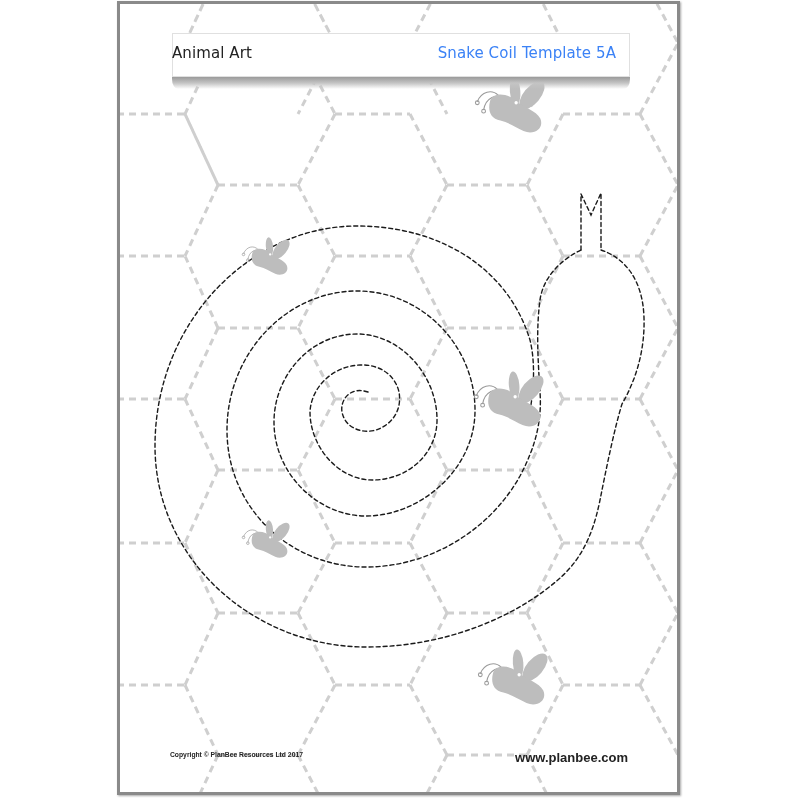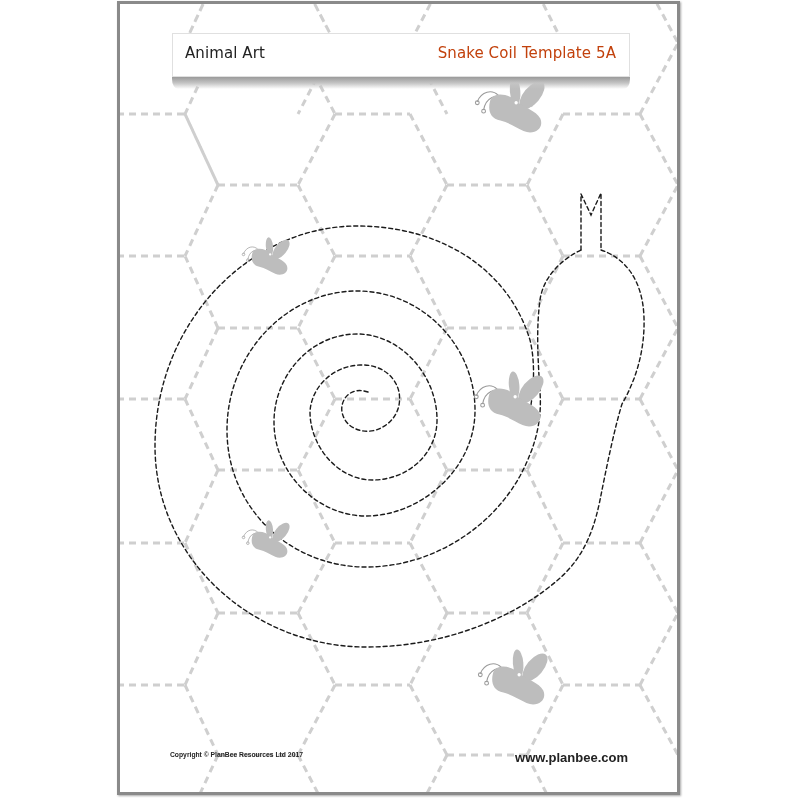--- a/index.html
+++ b/index.html
@@ -13,25 +13,25 @@
   .header {
     position: absolute; left: 172px; top: 33px; width: 458px; height: 44px;
     background: #ffffff; border: 1px solid #e0e0e0; box-sizing: border-box;
   }
   .header-shadow {
     position: absolute; left: 172px; top: 77px; width: 458px; height: 12px;
     background: linear-gradient(to bottom, #9a9a9a 0%, #c4c4c4 50%, rgba(255,255,255,0) 100%);
     border-radius: 0 0 6px 6px / 0 0 10px 10px;
   }
   .header-left {
-    position: absolute; left: 185px; top: 44px; font-size: 15px; color: #222222;
+    position: absolute; left: 172px; top: 44px; font-size: 15px; color: #222222;
     font-family: "DejaVu Sans", sans-serif; letter-spacing: 0.1px;
   }
   .header-right {
-    position: absolute; right: 184px; top: 44px; font-size: 15px; color: #c2410c;
+    position: absolute; right: 184px; top: 44px; font-size: 15px; color: #3b82f6;
     font-family: "DejaVu Sans", sans-serif; letter-spacing: 0.1px;
   }
   .footer-left {
     position: absolute; left: 170px; top: 750px; font-size: 7.5px; font-weight: bold;
     color: #222222; font-family: "Liberation Sans", sans-serif; transform: scaleX(0.9); transform-origin: left;
   }
   .footer-right {
     position: absolute; right: 172px; top: 750px; font-size: 13px; font-weight: bold;
     color: #222222; font-family: "Liberation Sans", sans-serif;
   }

